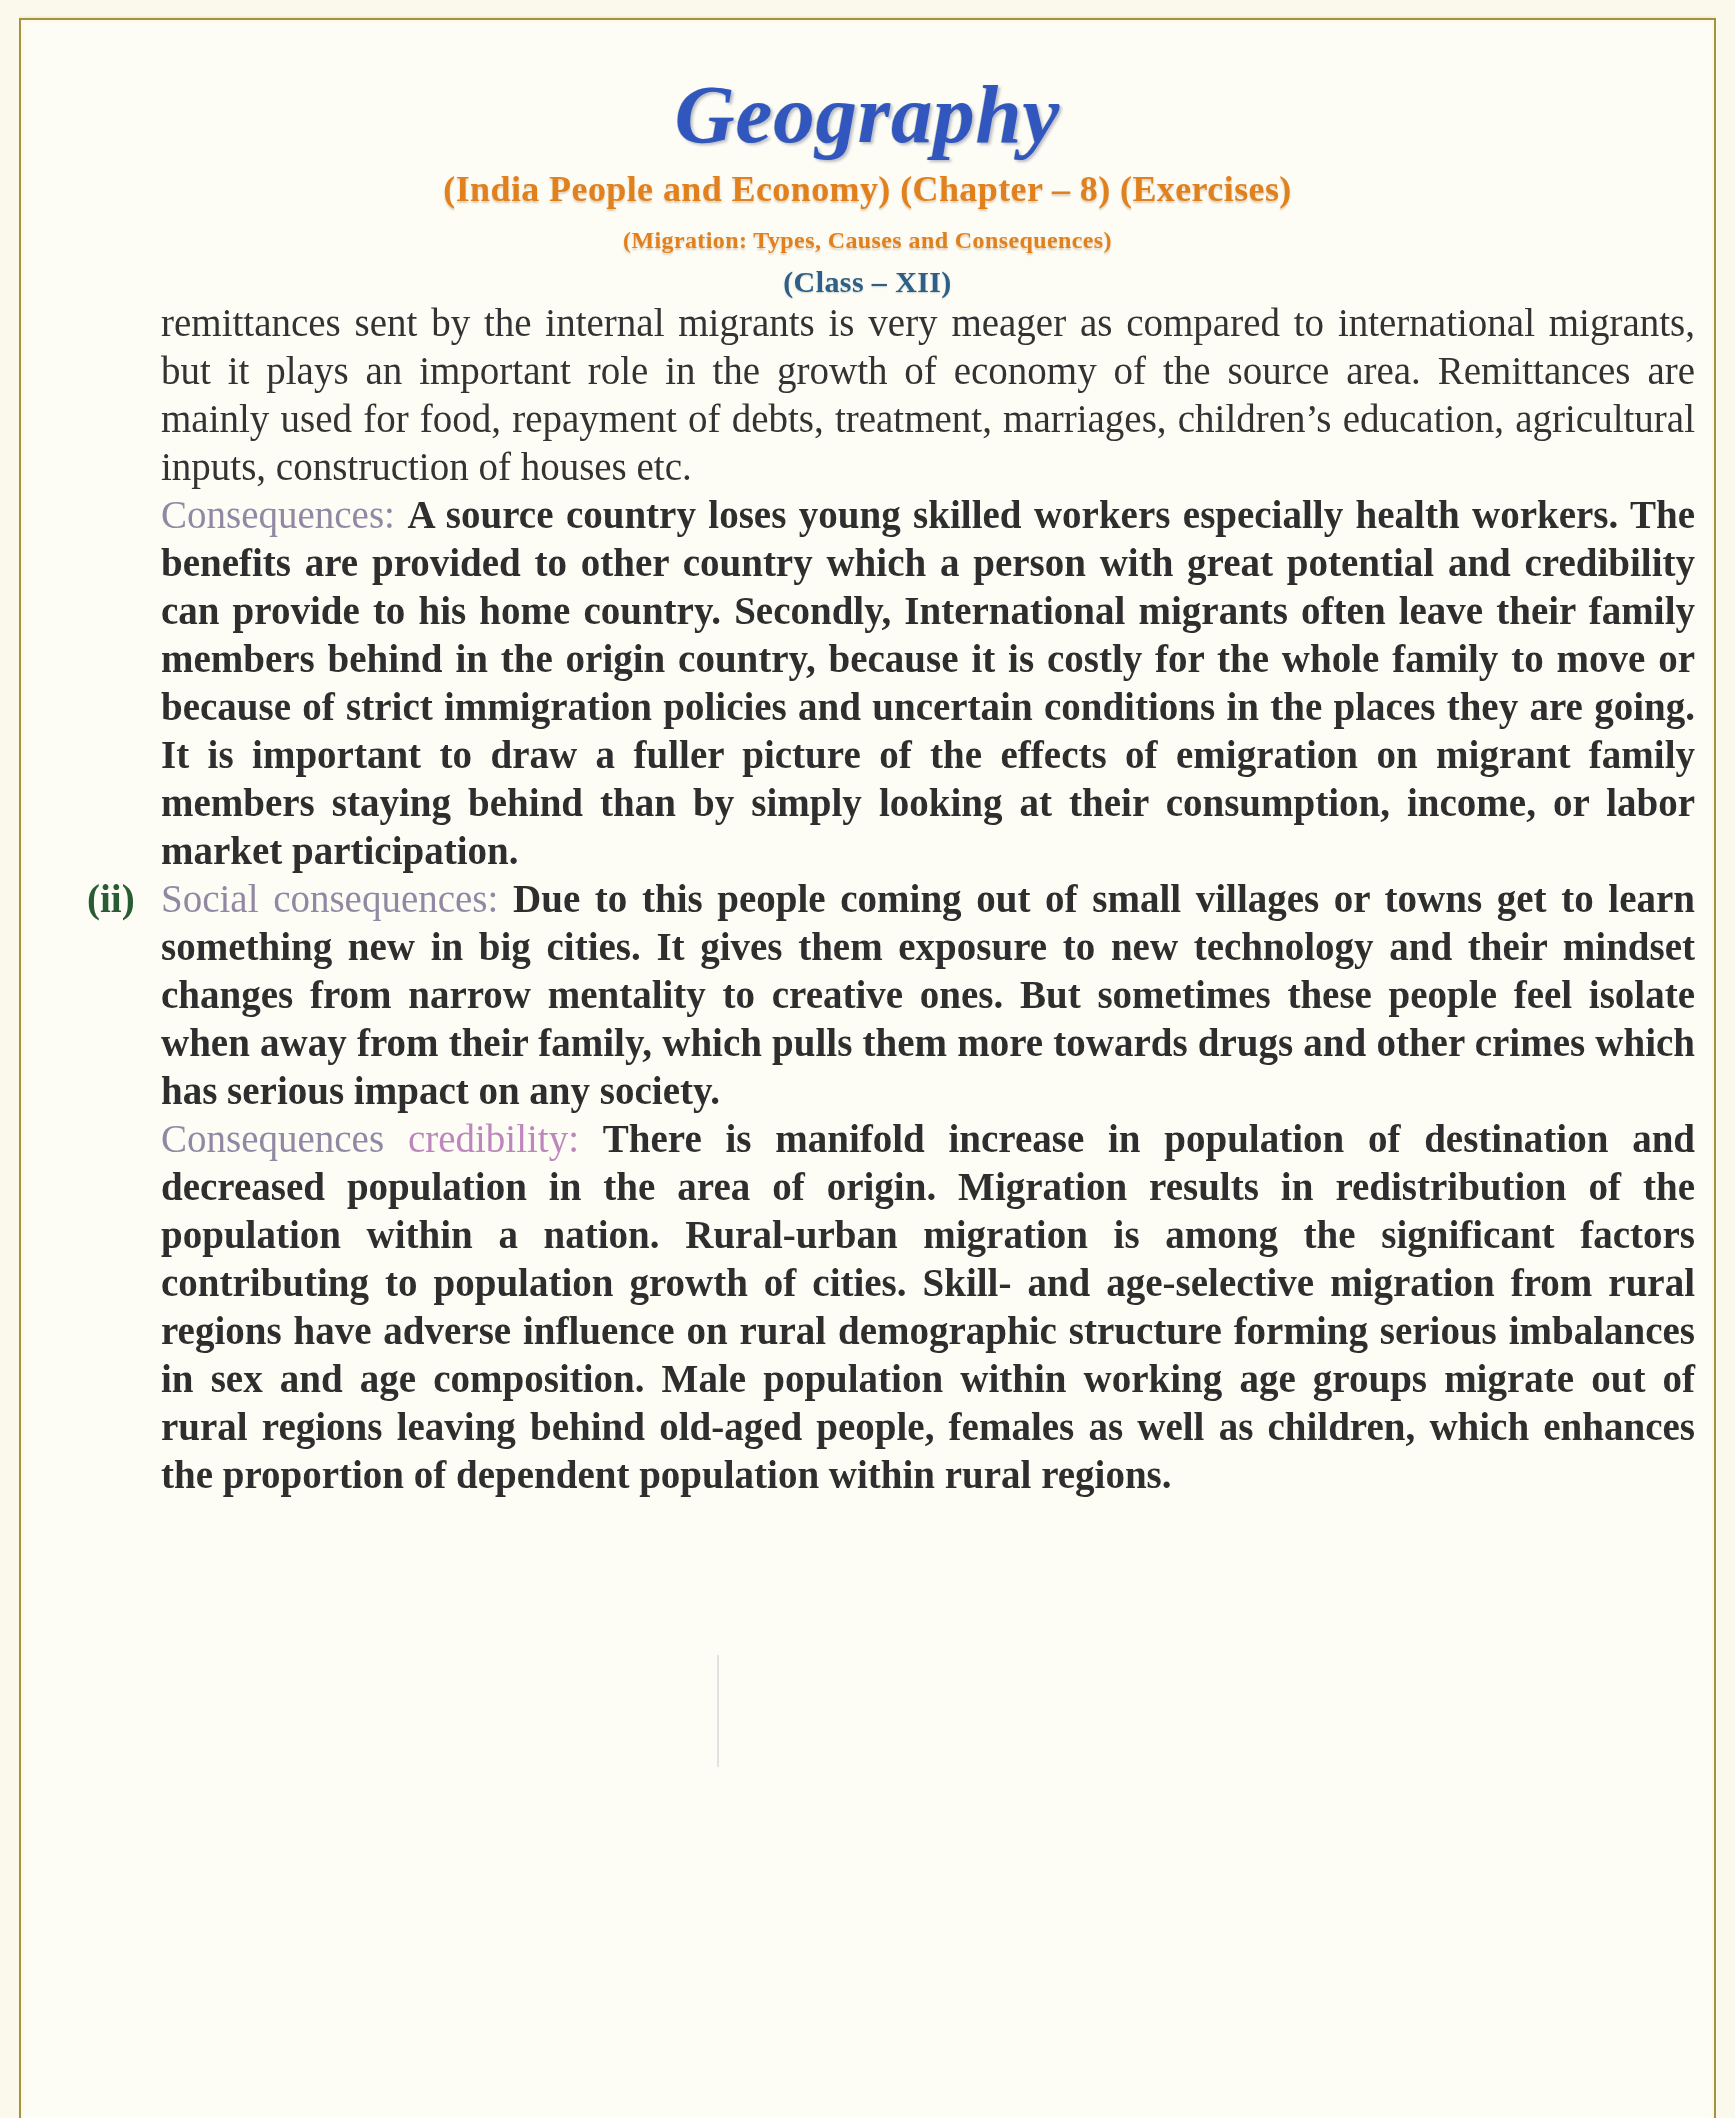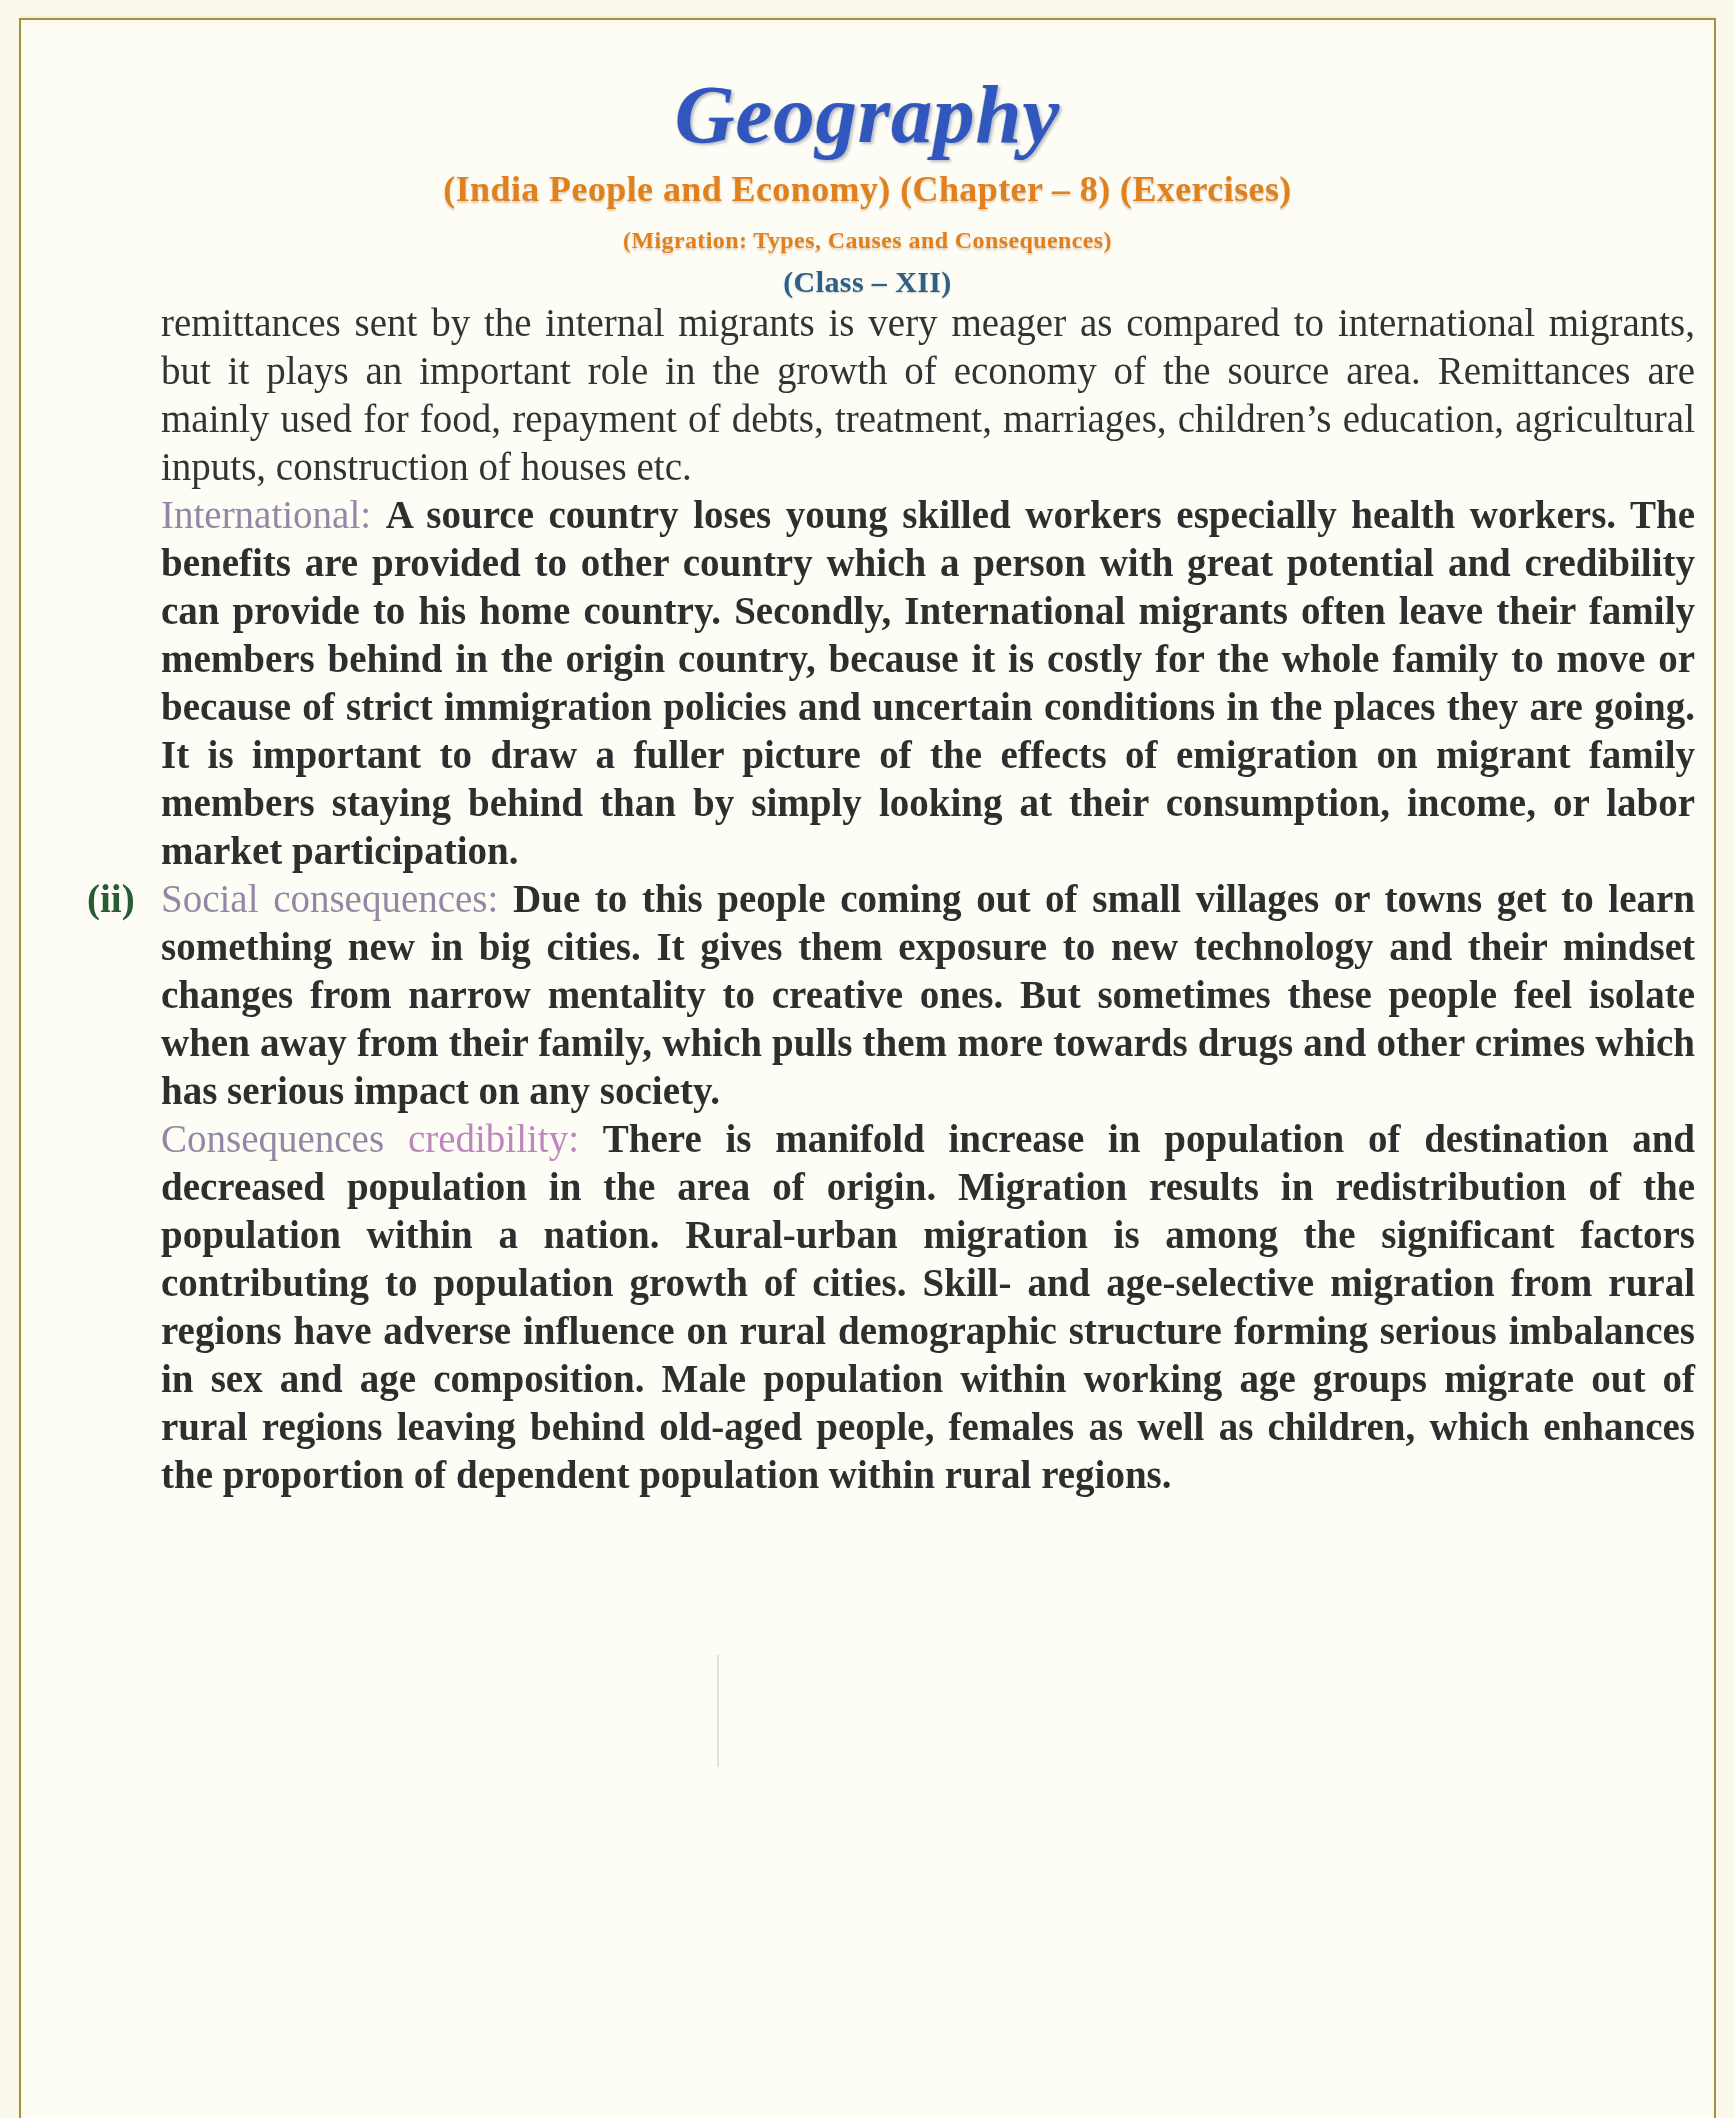--- a/index.html
+++ b/index.html
@@ -72,21 +72,21 @@
   <h1 class="title">Geography</h1>
 
   <div class="sub sub1">(India People and Economy) (Chapter – 8) (Exercises)</div>
   <div class="sub sub2">(Migration: Types, Causes and Consequences)</div>
   <div class="sub classline">(Class – XII)</div>
 
   <div class="bodytext">
 
     <p><span>remittances sent by the internal migrants is very meager as compared to international migrants, but it plays an important role in the growth of economy of the source area. Remittances are mainly used for food, repayment of debts, treatment, marriages, children’s education, agricultural inputs, construction of houses etc.</span></p>
 
-    <p><span class="label lav">International:</span>
+    <p><span class="label lav">Consequences:</span>
 <span class="bold">A source country loses young skilled workers especially health workers. The benefits are provided to other country which a person with great potential and credibility can provide to his home country. Secondly, International migrants often leave their family members behind in the origin country, because it is costly for the whole family to move or because of strict immigration policies and uncertain conditions in the places they are going. It is important to draw a fuller picture of the effects of emigration on migrant family members staying behind than by simply looking at their consumption, income, or labor market participation.</span></p>
 
     <p class="hang"><span class="marker">(ii)</span><span class="label lav">Social consequences:</span>
 <span class="bold">Due to this people coming out of small villages or towns get to learn something new in big cities. It gives them exposure to new technology and their mindset changes from narrow mentality to creative ones. But sometimes these people feel isolate when away from their family, which pulls them more towards drugs and other crimes which has serious impact on any society.</span></p>
 
     <p><span class="label lav">Consequences</span>
 <span class="label pink">credibility:</span>
 <span class="bold">There is manifold increase in population of destination and decreased population in the area of origin. Migration results in redistribution of the population within a nation. Rural-urban migration is among the significant factors contributing to population growth of cities. Skill- and age-selective migration from rural regions have adverse influence on rural demographic structure forming serious imbalances in sex and age composition. Male population within working age groups migrate out of rural regions leaving behind old-aged people, females as well as children, which enhances the proportion of dependent population within rural regions.</span></p>
 
   </div>

